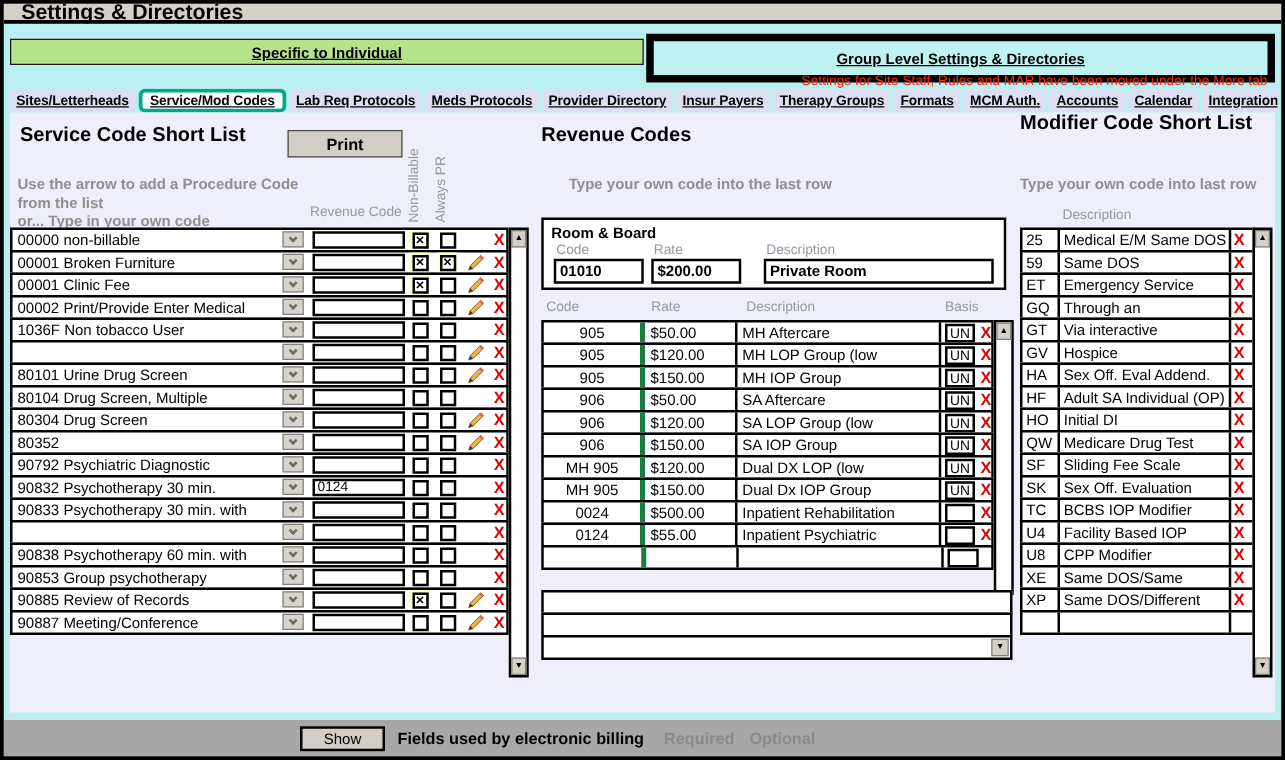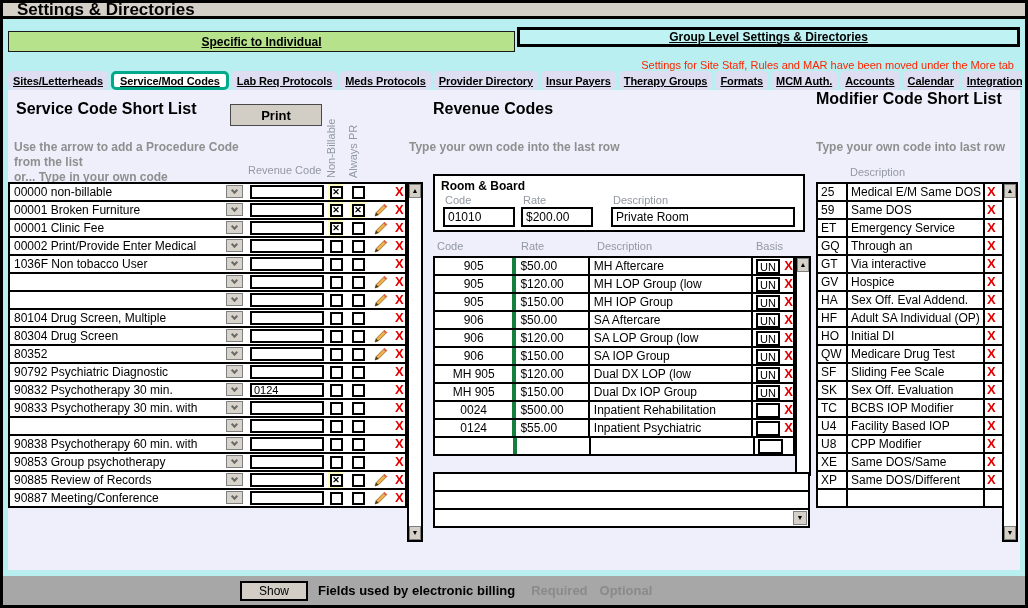--- a/index.html
+++ b/index.html
@@ -6,21 +6,21 @@
   *{box-sizing:border-box;font-family:"Liberation Sans",sans-serif;}
   .frame{position:relative;width:1028px;height:608px;background:#B9EFF1;border:3px solid #000;overflow:hidden;}
 
   
   .titlebar{position:absolute;left:0;top:0;width:1022px;height:16px;background:#D4D0C8;border-bottom:3px solid #000;display:flex;align-items:center;padding-left:14px;}
   .titlebar span{font-size:17px;font-weight:bold;color:#000;}
 
   
   .individual-bar{position:absolute;left:5px;top:28px;width:507px;height:21px;background:#B6E28C;border:1px solid #1a1a1a;display:flex;align-items:center;justify-content:center;}
   .individual-bar span{font-size:12px;font-weight:bold;text-decoration:underline;color:#000;cursor:pointer;}
-  .group-tab{position:absolute;left:514px;top:24px;width:503px;height:20px;background:#BFF2F2;border:3px solid #000000;display:flex;align-items:center;justify-content:center;}
+  .group-tab{position:absolute;left:514px;top:24px;width:503px;height:39px;background:#BFF2F2;border:6px solid #000000;display:flex;align-items:center;justify-content:center;}
   .group-tab span{font-size:12px;font-weight:bold;text-decoration:underline;color:#000;}
   .notice{position:absolute;left:514px;top:56px;width:497px;text-align:right;font-size:11px;color:#FF2400;}
 
   
   .tabs-row{position:absolute;left:5px;top:68px;width:1014px;height:19px;display:flex;gap:3px;overflow:hidden;}
   .tab{background:#DEDEF2;border-radius:5px;display:flex;align-items:center;padding:4px 5px;flex:0 0 auto;}
   .tab span{font-size:11px;font-weight:bold;text-decoration:underline;color:#000;letter-spacing:-0.1px;white-space:nowrap;}
   .tab.selected{background:#fff;border:3px solid #00A98A;border-radius:5px;padding:0 6px;}
 
   
@@ -49,21 +49,21 @@
   .cb-wrap.nb{left:318px;} .cb-wrap.ap{left:340px;}
   .cb-wrap.checked{background:#FFFFC4;}
   .cb{width:13px;height:13px;border:2px solid #000;background:#fff;font-size:9px;font-weight:bold;line-height:9px;text-align:center;color:#000;cursor:pointer;}
   .pencil{position:absolute;left:364px;top:1px;width:14px;height:14px;cursor:pointer;}
   .srow .del{position:absolute;left:385px;top:1px;}
 
   
   .room-box{position:absolute;left:425px;top:84px;width:372px;height:58px;background:#fff;border:2px solid #000;}
   .room-box .bt{position:absolute;left:6px;top:3px;font-size:12px;font-weight:bold;color:#000;}
   .room-box .lbl{position:absolute;top:18px;font-size:11px;color:#9298A0;}
-  .room-box input{position:absolute;top:31px;height:16px;border:2px solid #000;font-size:12px;padding:8px 3px;}
+  .room-box input{position:absolute;top:31px;height:16px;border:2px solid #000;font-size:12px;padding:8px 3px;font-weight:bold;}
   .rrow{display:flex;align-items:center;width:362px;}
   .rcell{height:16px;font-size:12px;color:#000;padding:0 4px;white-space:nowrap;overflow:hidden;line-height:16px;cursor:text;}
   .rcell.c1{width:82px;border-right:4px solid #15803d;text-align:center;}
   .rcell.c2{width:74px;border-right:2px solid #000;}
   .rcell.c3{width:164px;border-right:2px solid #000;}
   .basis-box{width:25px;height:15px;border:2px solid #000;margin-left:3px;font-size:11px;line-height:12px;text-align:center;color:#000;cursor:text;}
   .rrow .del{margin-left:4px;}
   .wide-row{position:relative;background:#fff;border:2px solid #000;height:20px;margin-top:-2px;width:377px;}
   .wide-row .scroll-btn.in-row{position:absolute;right:1px;top:1px;width:14px;height:14px;border:1px solid #7F7F7F;}
 
@@ -258,20 +258,21 @@
     <span class="pencil">
       <svg viewBox="0 0 14 14" width="14" height="14">
         <path d="M1 13 L2.2 9.5 L10.5 1.2 L12.8 3.5 L4.5 11.8 Z" fill="#F2B04A" stroke="#8A6420" stroke-width="0.8"></path>
         <path d="M10.5 1.2 L12.8 3.5 L11.6 4.7 L9.3 2.4 Z" fill="#E2625A"></path>
         <path d="M1 13 L2.2 9.5 L4.5 11.8 Z" fill="#4A3A20"></path>
       </svg>
     </span>
     <span class="del">X</span>
   </div>
         <div class="xrow srow">
+    <span class="srow-label">80101 Urine Drug Screen</span>
     <span class="combo-btn">
             <span class="chev"></span>
           </span>
     <input class="rev-input" style="">
     <span class="cb-wrap nb">
             <span class="cb"></span>
           </span>
     <span class="cb-wrap ap">
             <span class="cb"></span>
           </span>
@@ -472,21 +473,21 @@
     </span>
     <span class="del">X</span>
   </div>
       </div>
     <div class="scrollbar" style="left:399px;top:92px;width:16px;height:360px;">
       <span class="scroll-btn">▲</span>
       <span class="scroll-btn">▼</span>
     </div>
 
     <div class="panel-title" style="left:425px;top:10px;">Revenue Codes</div>
-    <div class="instr" style="left:401px;top:50px;text-align:right;">Type your own code into the last row</div>
+    <div class="instr" style="left:447px;top:50px;text-align:right;">Type your own code into the last row</div>
 
     <div class="room-box">
       <span class="bt">Room &amp; Board</span>
       <span class="lbl" style="left:10px;">Code</span>
       <span class="lbl" style="left:88px;">Rate</span>
       <span class="lbl" style="left:178px;">Description</span>
       <input style="left: 8px; width: 72px;" value="01010">
       <input style="left: 86px; width: 72px;" value="$200.00">
       <input style="left: 176px; width: 184px;" value="Private Room">
     </div>

